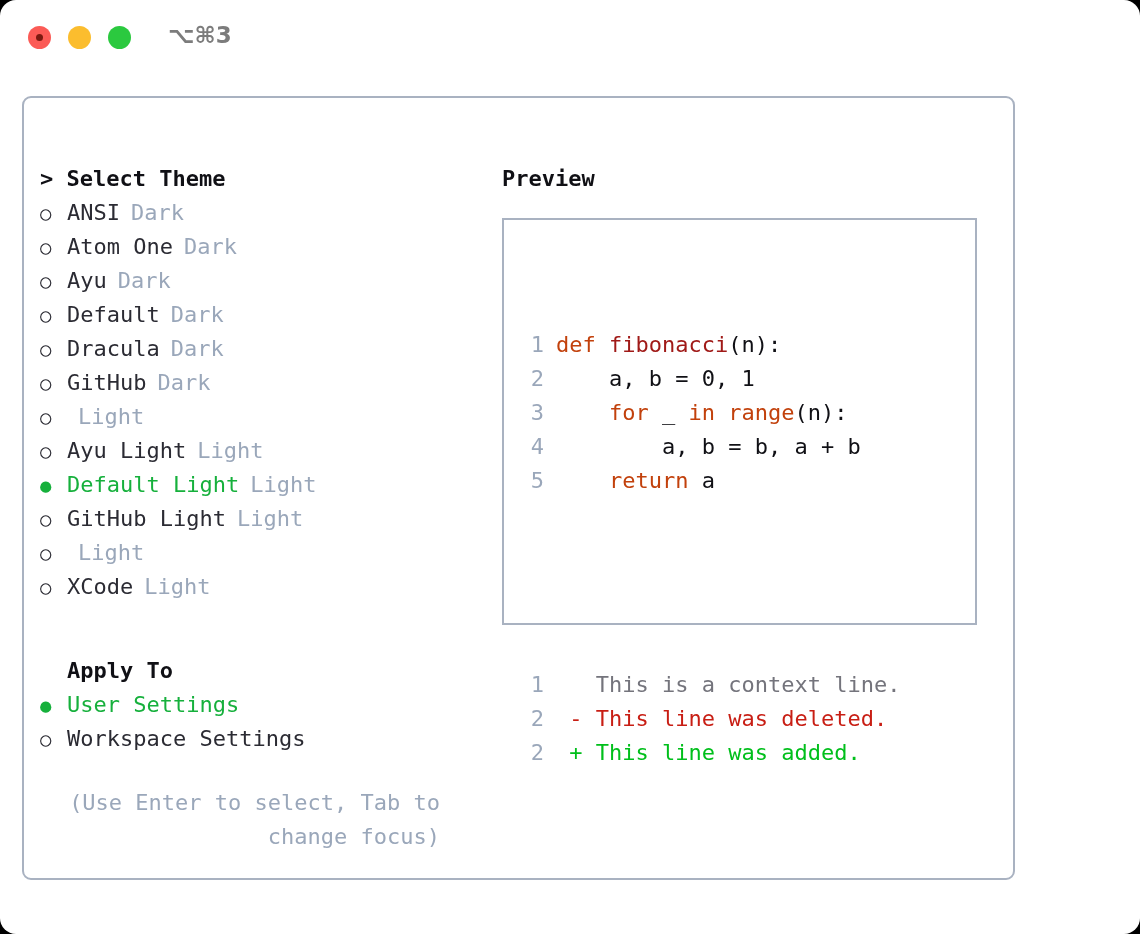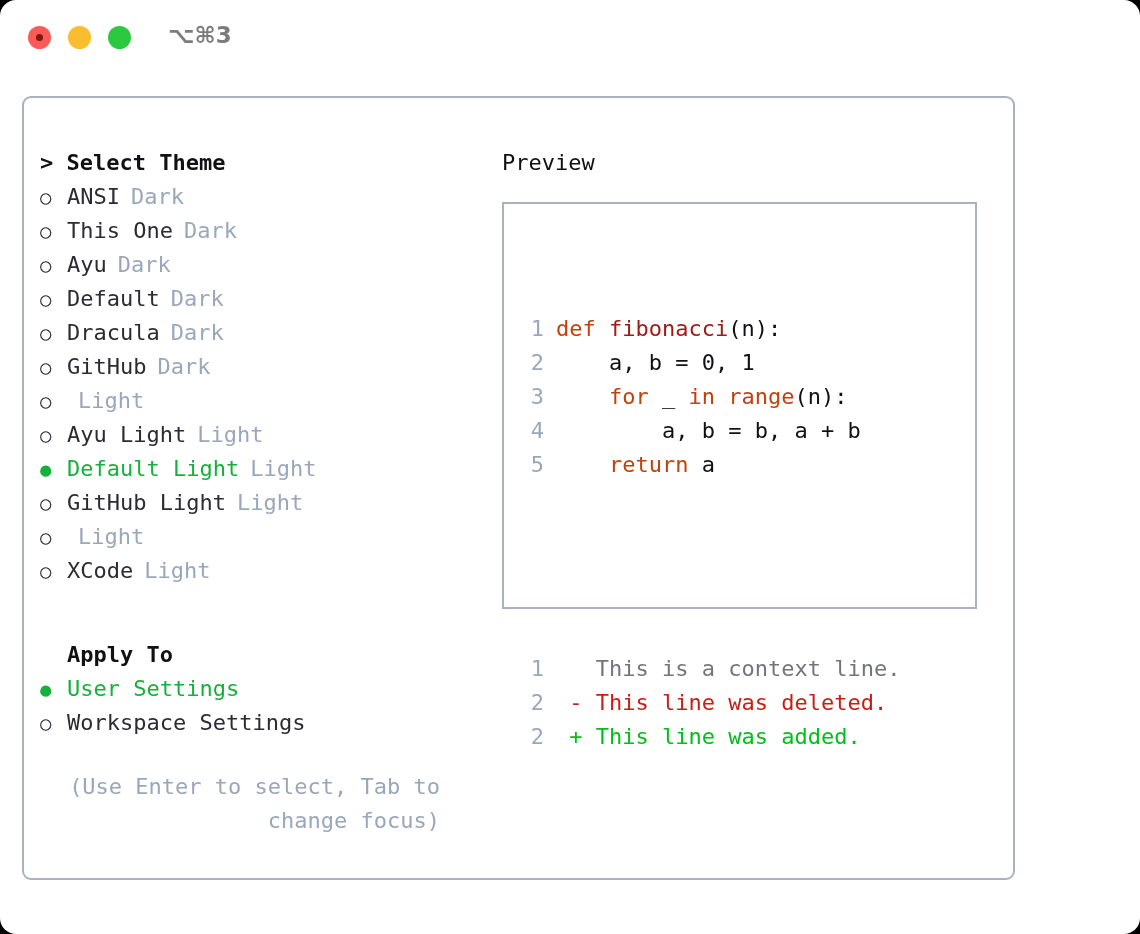--- a/index.html
+++ b/index.html
@@ -76,21 +76,21 @@
     width: 993px;
     height: 784px;
     border: 2px solid #a9b2c1;
     border-radius: 9px;
     box-sizing: border-box;
     background: #ffffff;
   }
 
   .columns {
     position: absolute;
-    left: 0; top: 0;
+    left: 0; top: 16px;
     width: 100%;
     height: 100%;
   }
 
   
   .left-col {
     position: absolute;
     left: 16px;
     top: 48px;
     width: 450px;
@@ -140,21 +140,21 @@
 
   
   .right-col {
     position: absolute;
     left: 478px;
     top: 48px;
     width: 500px;
   }
   .preview-title {
     font-size: 22px;
-    font-weight: normal;
+    font-weight: bold;
     color: #101015;
     line-height: 34px;
     font-family: "DejaVu Sans Mono", "Liberation Mono", monospace;
   }
   .preview-box {
     margin-top: 22px;
     width: 475px;
     height: 407px;
     border: 2px solid #a9b2c1;
     box-sizing: border-box;
@@ -203,21 +203,21 @@
 
   <div class="panel">
     <div class="columns">
 
       <div class="left-col">
 
         <div class="section-header">&gt; Select Theme</div>
 
         <div id="theme-list">
             <div class="opt-row"><span class="marker">○</span><span class="opt-name">ANSI</span><span class="opt-tag">Dark</span></div>
-            <div class="opt-row"><span class="marker">○</span><span class="opt-name">This One</span><span class="opt-tag">Dark</span></div>
+            <div class="opt-row"><span class="marker">○</span><span class="opt-name">Atom One</span><span class="opt-tag">Dark</span></div>
             <div class="opt-row"><span class="marker">○</span><span class="opt-name">Ayu</span><span class="opt-tag">Dark</span></div>
             <div class="opt-row"><span class="marker">○</span><span class="opt-name">Default</span><span class="opt-tag">Dark</span></div>
             <div class="opt-row"><span class="marker">○</span><span class="opt-name">Dracula</span><span class="opt-tag">Dark</span></div>
             <div class="opt-row"><span class="marker">○</span><span class="opt-name">GitHub</span><span class="opt-tag">Dark</span></div>
             <div class="opt-row"><span class="marker">○</span><span class="opt-tag">Light</span></div>
             <div class="opt-row"><span class="marker">○</span><span class="opt-name">Ayu Light</span><span class="opt-tag">Light</span></div>
             <div class="opt-row selected"><span class="marker sel">●</span><span class="opt-name">Default Light</span><span class="opt-tag">Light</span></div>
             <div class="opt-row"><span class="marker">○</span><span class="opt-name">GitHub Light</span><span class="opt-tag">Light</span></div>
             <div class="opt-row"><span class="marker">○</span><span class="opt-tag">Light</span></div>
             <div class="opt-row"><span class="marker">○</span><span class="opt-name">XCode</span><span class="opt-tag">Light</span></div>

